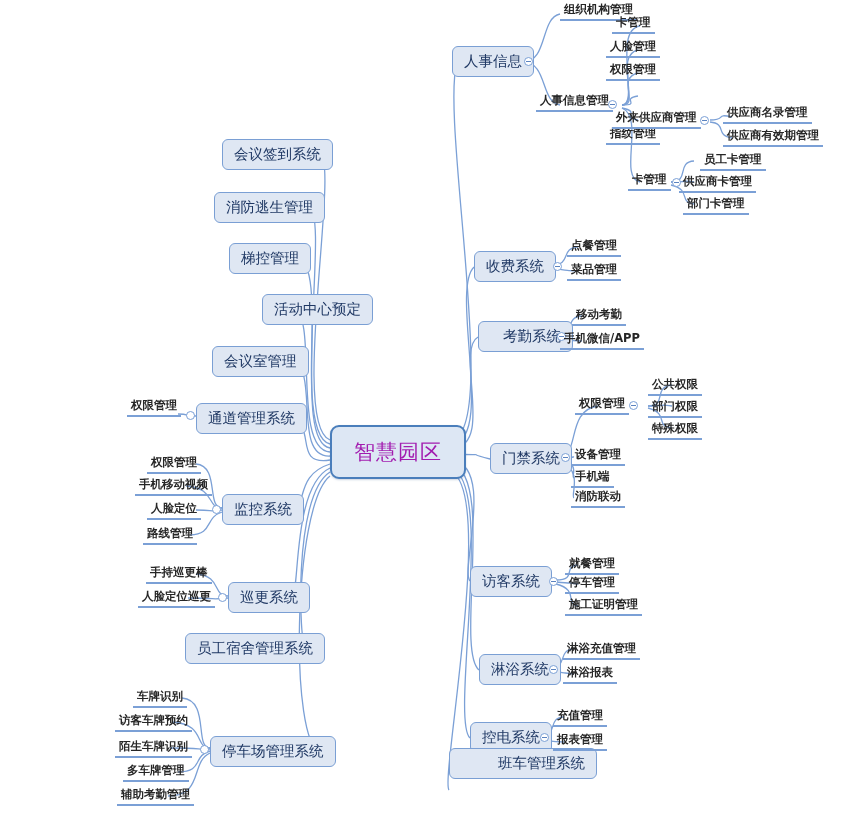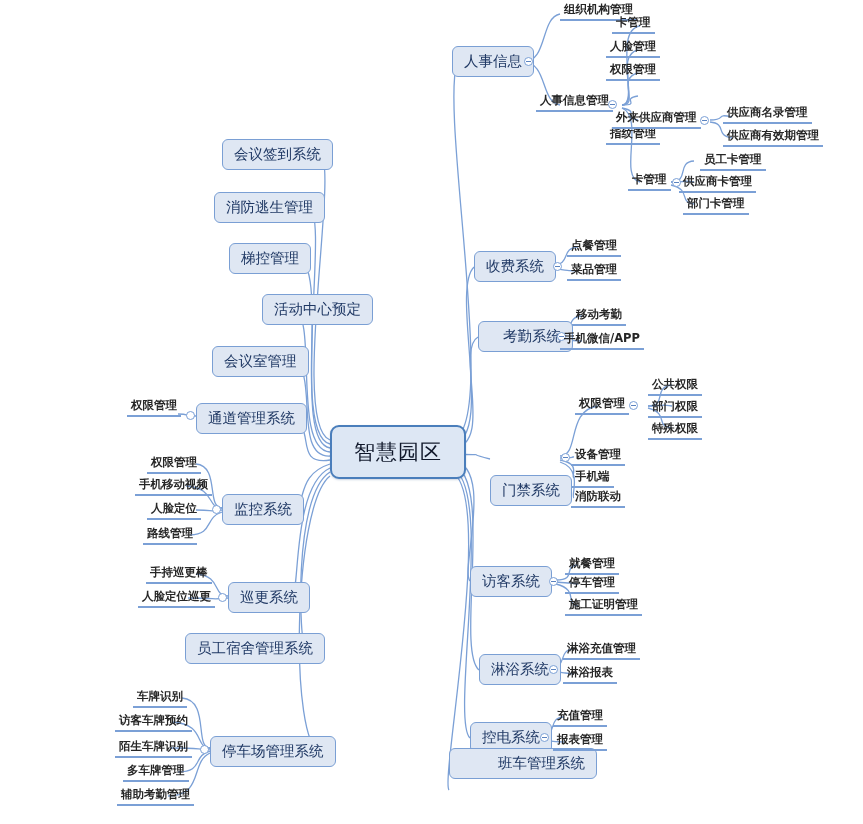--- a/index.html
+++ b/index.html
@@ -32,21 +32,21 @@
     color: #1f3864;
   }
   
   .node.root {
     background: #dde7f4;
     border: 2px solid #4a7ebb;
     border-radius: 9px;
     font-size: 21px;
     letter-spacing: 1px;
     padding: 11px 22px;
-    color: #0f172a;
+    color: #a21caf;
     box-shadow: 0 1px 2px rgba(60,90,140,.25);
   }
   
   .node.lvl1 {
     background: #dfe7f3;
     border: 1px solid #7a9fd4;
     border-radius: 6px;
     font-size: 14.5px;
     padding: 5px 11px;
     color: #1f3864;
@@ -178,21 +178,21 @@
   <div class="node lvl1" style="left:474px; top:251px;">
     <span>收费系统</span>
   </div>
   <div class="toggle minus" style="left:553px; top:262px;"></div>
 
   <div class="node lvl1" style="left:478px; top:321px;padding-left:24px;">
     <span>考勤系统</span>
   </div>
   <div class="toggle minus" style="left:557px; top:332px;"></div>
 
-  <div class="node lvl1" style="left:490px; top:443px;margin-top:32px;">
+  <div class="node lvl1" style="left:490px; top:443px;">
     <span>门禁系统</span>
   </div>
   <div class="toggle minus" style="left:561px; top:453px;"></div>
 
   <div class="node lvl1" style="left:470px; top:566px;">
     <span>访客系统</span>
   </div>
   <div class="toggle minus" style="left:549px; top:577px;"></div>
 
   <div class="node lvl1" style="left:479px; top:654px;">

